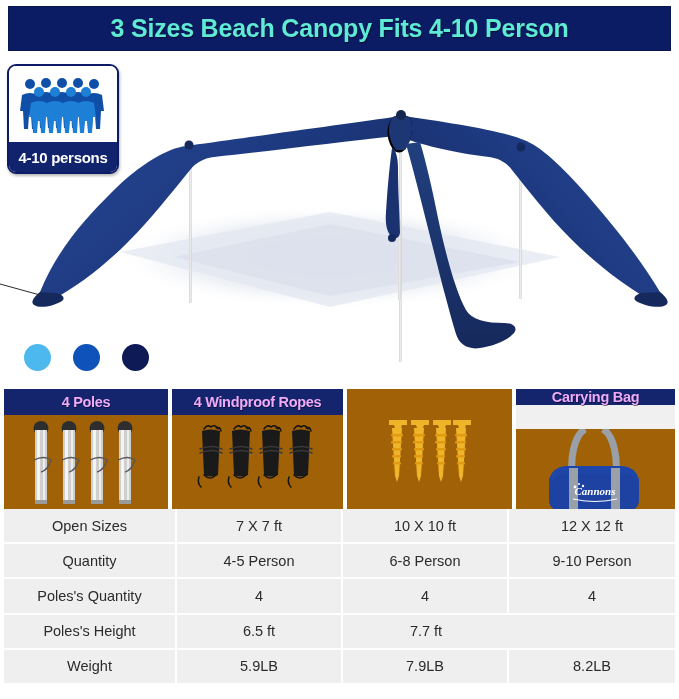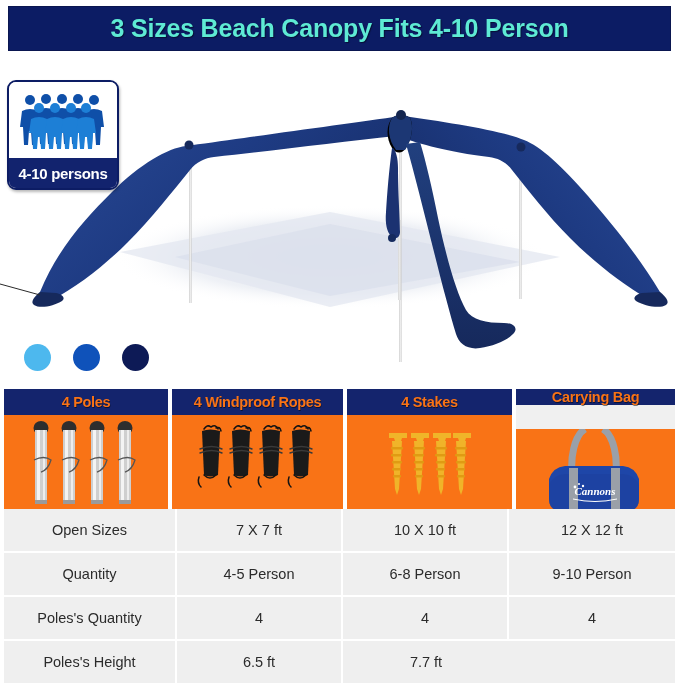--- a/index.html
+++ b/index.html
@@ -53,21 +53,20 @@
     top: 64px;
     width: 112px;
     height: 110px;
     background: #ffffff;
     border: 2px solid #0c1c64;
     border-radius: 9px;
     overflow: hidden;
     box-shadow: 1px 2px 3px rgba(0,0,0,0.28);
     display: flex;
     flex-direction: column;
-    margin-top: 16px;
   }
   .badge-art {
     flex: 1;
     position: relative;
     display: flex;
     align-items: center;
     justify-content: center;
     background: #ffffff;
   }
   .badge-caption {
@@ -121,30 +120,30 @@
   .acc-col.c4 { width: 160px; gap: 24px; }
 
   .acc-head {
     height: 26px;
     background: #14246d;
     display: flex;
     align-items: center;
     justify-content: center;
   }
   .acc-head-text {
-    color: #f97316;
+    color: #f0abfc;
     font-size: 14.5px;
     font-weight: bold;
     letter-spacing: -0.3px;
     text-shadow: 0.5px 0.5px 0.5px rgba(0,0,0,0.5);
     white-space: nowrap;
   }
   .acc-body {
     flex: 1;
-    background: #f97316;
+    background: #a16207;
     display: flex;
     align-items: center;
     justify-content: center;
     position: relative;
   }
 
   
   .spec-table {
     position: absolute;
     left: 4px;
@@ -403,23 +402,20 @@
             <path d="M2 24 q12 -5 22 0 M2 28 q12 -5 22 0" stroke="#3a3a3a"></path>
             <path d="M6 50 q6 6 12 0"></path>
             <path d="M1 52 q-2 6 2 10"></path>
           </g>
         </g>
       </svg>
     </div>
   </div>
 
   <div class="acc-col c3">
-    <div class="acc-head">
-      <span class="acc-head-text">4 Stakes</span>
-    </div>
     <div class="acc-body">
       <svg width="96" height="86" viewBox="0 0 96 86">
         <g fill="#f0b429">
           <g transform="translate(6,8)">
             <path d="M2 2 h18 v5 h-5 l-1 3 h-6 l-1 -3 h-5 z"></path>
             <path d="M5 10 h10 l-3 48 -2 6 -2 -6 z"></path>
             <g fill="#e09b13">
               <rect x="4" y="16" width="12" height="2.5" rx="1"></rect>
               <rect x="4" y="23" width="11" height="2.5" rx="1"></rect>
               <rect x="5" y="30" width="10" height="2.5" rx="1"></rect>
@@ -515,13 +511,19 @@
     <div class="spec-cell val">4</div>
     <div class="spec-cell val">4</div>
   </div>
 
   <div class="spec-row">
     <div class="spec-cell label">Poles's Height</div>
     <div class="spec-cell val">6.5 ft</div>
     <div class="spec-cell val">7.7 ft</div>
   </div>
 
+  <div class="spec-row">
+    <div class="spec-cell label">Weight</div>
+    <div class="spec-cell val">5.9LB</div>
+    <div class="spec-cell val">7.9LB</div>
+    <div class="spec-cell val">8.2LB</div>
+  </div>
 </div>
 
 </body></html>

